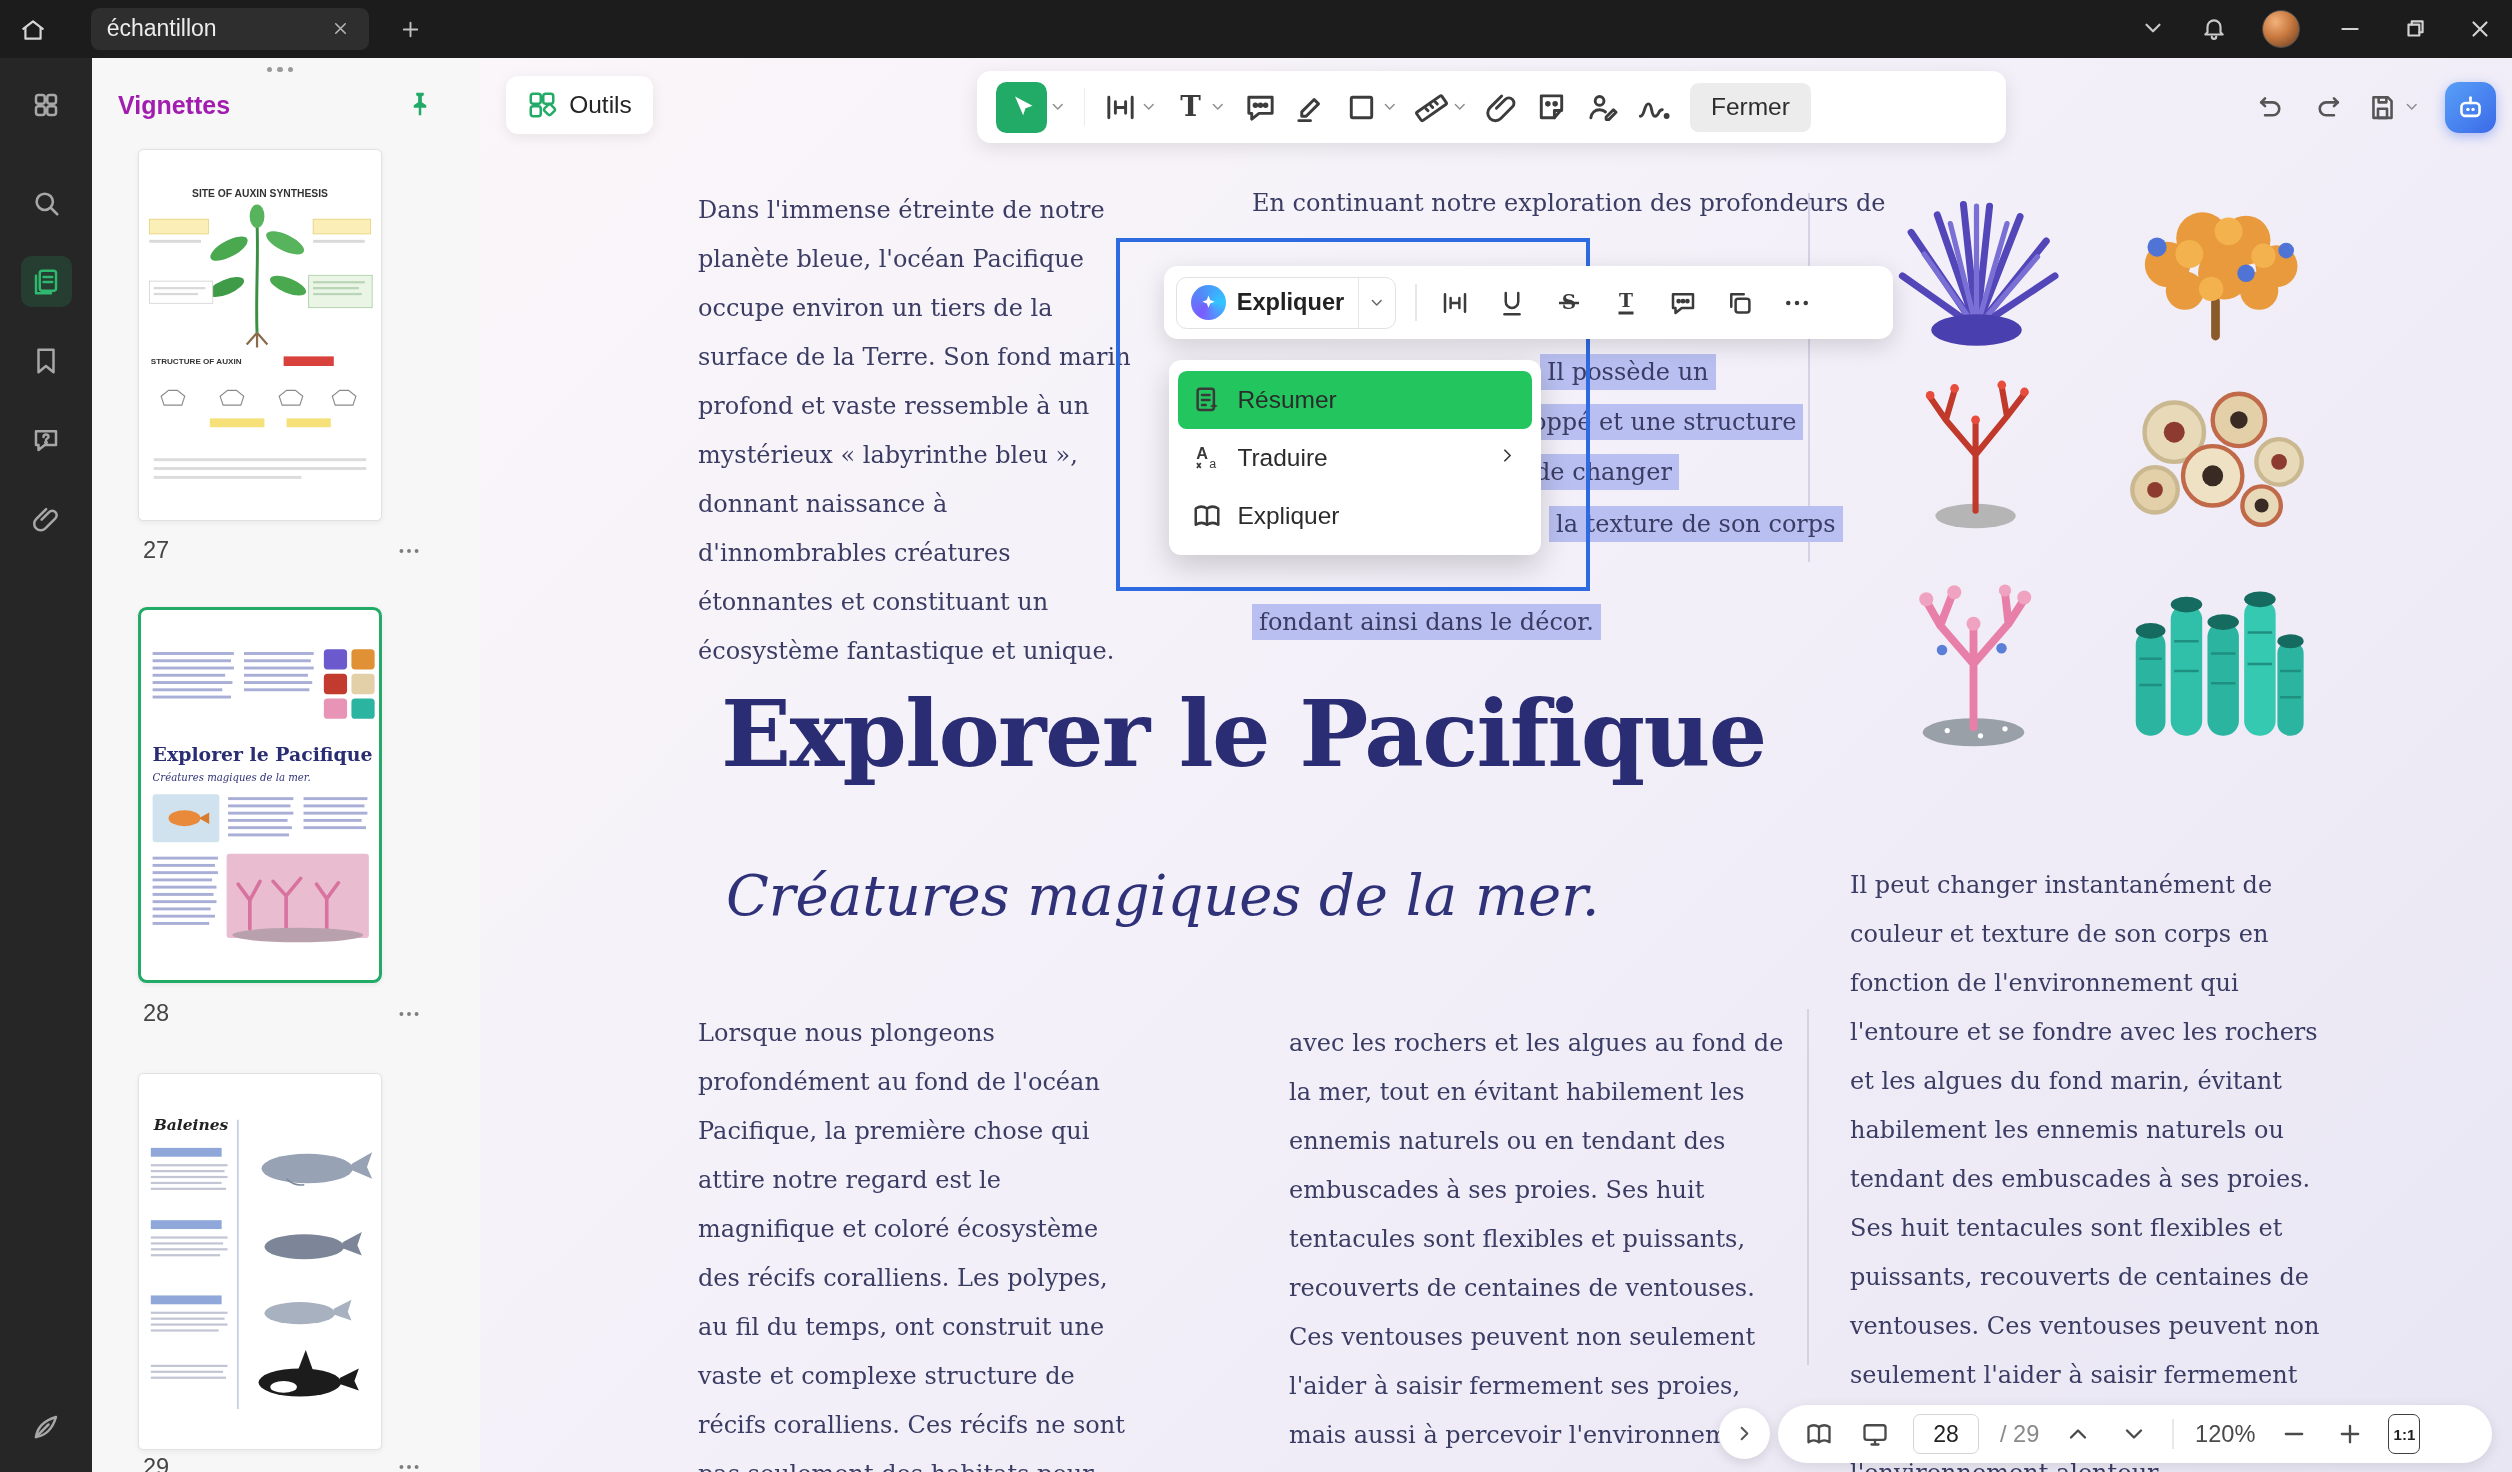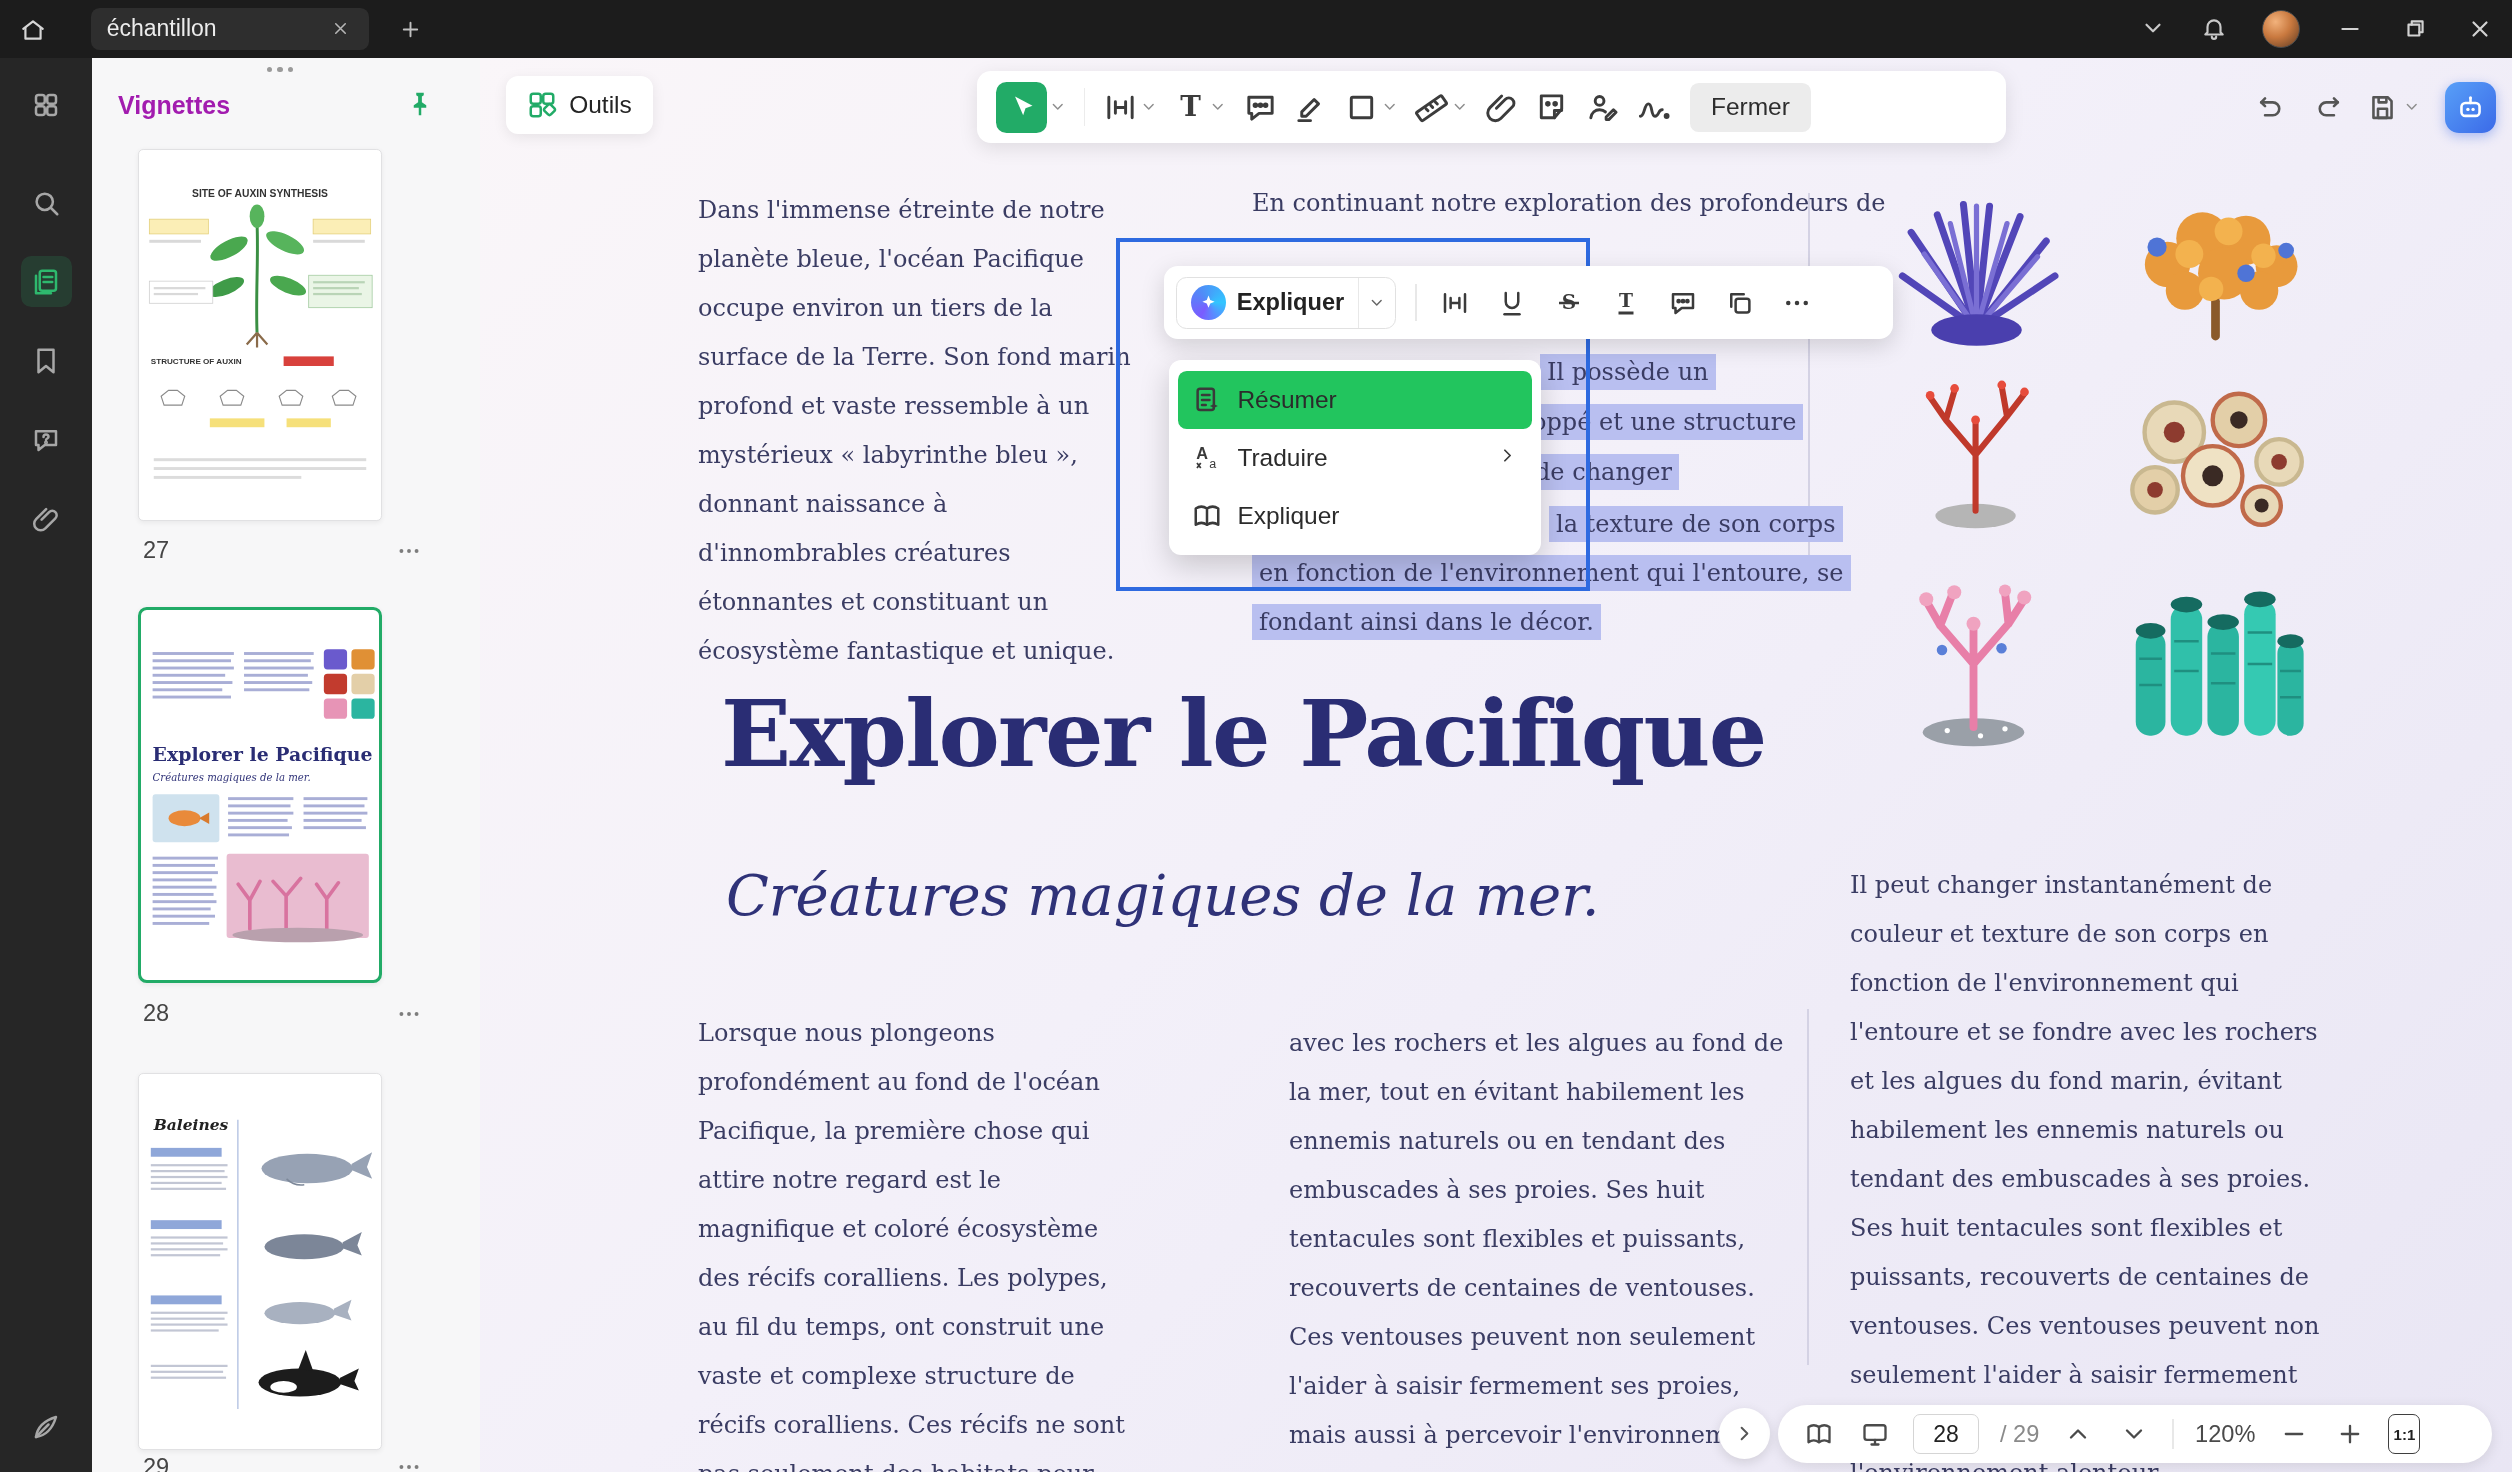--- a/index.html
+++ b/index.html
@@ -539,21 +539,20 @@
       </span>
     </div>
 
     <div class="doc-par p1">Dans l'immense étreinte de notre planète bleue, l'océan Pacifique occupe environ un tiers de la surface de la Terre. Son fond marin profond et vaste ressemble à un mystérieux « labyrinthe bleu », donnant naissance à d'innombrables créatures étonnantes et constituant un écosystème fantastique et unique.</div>
 
     <span class="c2line l1">En continuant notre exploration des profondeurs de</span>
     <span class="c2line l3"><span class="hl">Il possède un</span></span>
     <span class="c2line l4"><span class="hl">oppé et une structure</span></span>
     <span class="c2line l5"><span class="hl">de changer</span></span>
     <span class="c2line l6"><span class="hl">la texture de son corps</span></span>
-    <span class="c2line l7"><span class="hl">en fonction de l'environnement qui l'entoure, se</span></span>
     <span class="c2line l8"><span class="hl">fondant ainsi dans le décor.</span></span>
 
     <div class="vrule vr1"></div>
     <div class="vrule vr2"></div>
 
     <div class="doc-title">Explorer le Pacifique</div>
     <div class="doc-sub">Créatures magiques de la mer.</div>
 
     <div class="doc-par p-col1b">Lorsque nous plongeons profondément au fond de l'océan Pacifique, la première chose qui attire notre regard est le magnifique et coloré écosystème des récifs coralliens. Les polypes, au fil du temps, ont construit une vaste et complexe structure de récifs coralliens. Ces récifs ne sont pas seulement des habitats pour eux-mêmes, mais aussi des « foyers heureux » pour de nombreux organismes marins. Des poissons tropicaux colorés circulent parmi</div>
     <div class="doc-par p-col2b">avec les rochers et les algues au fond de la mer, tout en évitant habilement les ennemis naturels ou en tendant des embuscades à ses proies. Ses huit tentacules sont flexibles et puissants, recouverts de centaines de ventouses. Ces ventouses peuvent non seulement l'aider à saisir fermement ses proies, mais aussi à percevoir l'environnement qui l'entoure.</div>

